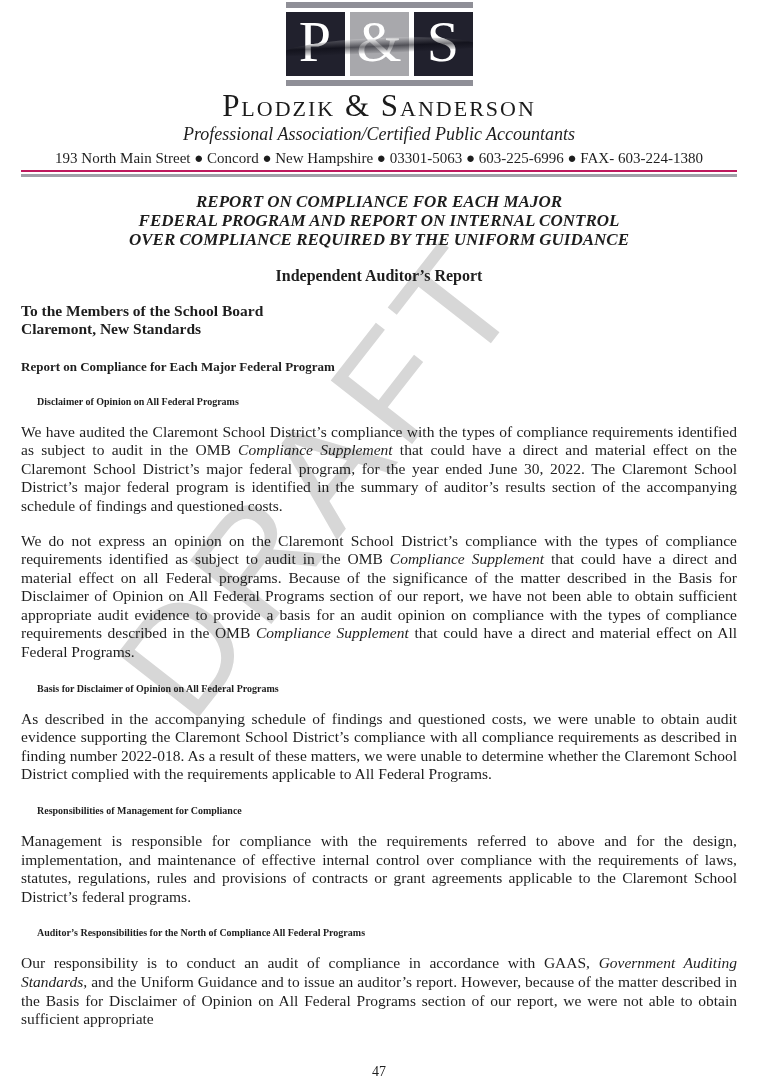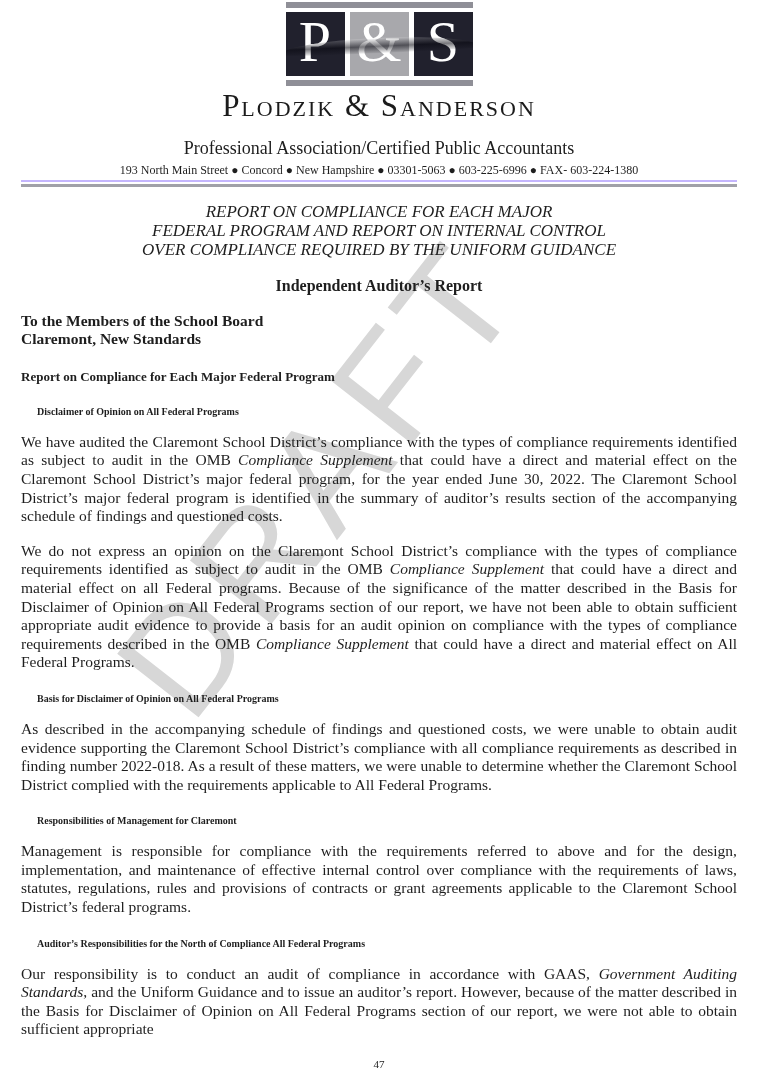--- a/index.html
+++ b/index.html
@@ -33,43 +33,43 @@
   .gloss {
     position:absolute; left:-6px; right:-6px; top:26px; height:15px;
     background:linear-gradient(to bottom, rgba(255,255,255,0.22) 0%, rgba(8,8,16,0.55) 55%, rgba(8,8,16,0.05) 100%);
     border-radius:50% 50% 40% 40% / 90% 90% 15% 15%;
     transform:rotate(-2.5deg); pointer-events:none;
   }
   .firm-name {
     margin-top:3px; font-variant:small-caps; font-weight:normal;
     font-size:31px; line-height:1.1; letter-spacing:2px; color:#1b1b1b;
   }
-  .firm-subtitle { font-size:18px; line-height:1.15; margin-top:15px; }
+  .firm-subtitle { font-style:italic; font-size:18px; line-height:1.15; margin-top:1px; }
   .address {
-    font-size:12px; line-height:1.25; margin-top:4px; padding-bottom:2px;
-    border-bottom:2px solid #c4b5fd; white-space:nowrap;
+    font-size:15px; line-height:1.25; margin-top:4px; padding-bottom:2px;
+    border-bottom:2px solid #be185d; white-space:nowrap;
   }
   .address-rule { height:3px; background:#a0a0a8; margin-top:2px; }
 
   
-  .report-title { margin-top:15px; text-align:center; font-weight:normal; font-style:italic; font-size:17px; line-height:19px; }
+  .report-title { margin-top:15px; text-align:center; font-weight:bold; font-style:italic; font-size:17px; line-height:19px; }
   .report-subtitle {
     margin-top:18px; text-align:center; font-weight:bold; font-size:16px;
     text-underline-offset:2px;
   }
 
   
   .addressee { margin-top:17px; font-size:15.5px; line-height:18px;font-weight:bold; }
   .h-bold   { margin:21px 0 0 0; font-size:13px; font-weight:bold; }
   .h-bi     { margin:21px 0 0 16px; font-size:10px; font-weight:bold; }
   .par { margin:16px 0 0 0; font-size:15.5px; line-height:18.6px; text-align:justify; }
   .it { font-style:italic; }
   .page-number {
-    position:absolute; bottom:10px; left:0; right:0; text-align:center;
-    font-size:11px; z-index:1;
+    position:absolute; bottom:0; left:0; right:0; text-align:center;
+    font-size:14px; z-index:1;
   }
 </style>
 </head>
 <body>
 
 <div class="page">
   <div class="watermark">DRAFT</div>
 
   <div class="content">
 
@@ -114,21 +114,21 @@
     <div class="h-bi">Disclaimer of Opinion on All Federal Programs</div>
 
     <p class="par"><span>We have audited the Claremont School District’s compliance with the types of compliance requirements identified as subject to audit in the OMB </span><span class="it">Compliance Supplement</span><span> that could have a direct and material effect on the Claremont School District’s major federal program, for the year ended June 30, 2022. The Claremont School District’s major federal program is identified in the summary of auditor’s results section of the accompanying schedule of findings and questioned costs.</span></p>
 
     <p class="par"><span>We do not express an opinion on the Claremont School District’s compliance with the types of compliance requirements identified as subject to audit in the OMB </span><span class="it">Compliance Supplement</span><span> that could have a direct and material effect on all Federal programs. Because of the significance of the matter described in the Basis for Disclaimer of Opinion on All Federal Programs section of our report, we have not been able to obtain sufficient appropriate audit evidence to provide a basis for an audit opinion on compliance with the types of compliance requirements described in the OMB </span><span class="it">Compliance Supplement</span><span> that could have a direct and material effect on All Federal Programs.</span></p>
 
     <div class="h-bi">Basis for Disclaimer of Opinion on All Federal Programs</div>
 
     <p class="par">As described in the accompanying schedule of findings and questioned costs, we were unable to obtain audit evidence supporting the Claremont School District’s compliance with all compliance requirements as described in finding number 2022-018. As a result of these matters, we were unable to determine whether the Claremont School District complied with the requirements applicable to All Federal Programs.</p>
 
-    <div class="h-bi">Responsibilities of Management for Claremont</div>
+    <div class="h-bi">Responsibilities of Management for Compliance</div>
 
     <p class="par">Management is responsible for compliance with the requirements referred to above and for the design, implementation, and maintenance of effective internal control over compliance with the requirements of laws, statutes, regulations, rules and provisions of contracts or grant agreements applicable to the Claremont School District’s federal programs.</p>
 
     <div class="h-bi">Auditor’s Responsibilities for the North of Compliance All Federal Programs</div>
 
     <p class="par"><span>Our responsibility is to conduct an audit of compliance in accordance with GAAS, </span><span class="it">Government Auditing Standards</span><span>, and the Uniform Guidance and to issue an auditor’s report. However, because of the matter described in the Basis for Disclaimer of Opinion on All Federal Programs section of our report, we were not able to obtain sufficient appropriate</span></p>
 
   </div>
 
   <div class="page-number">47</div>

